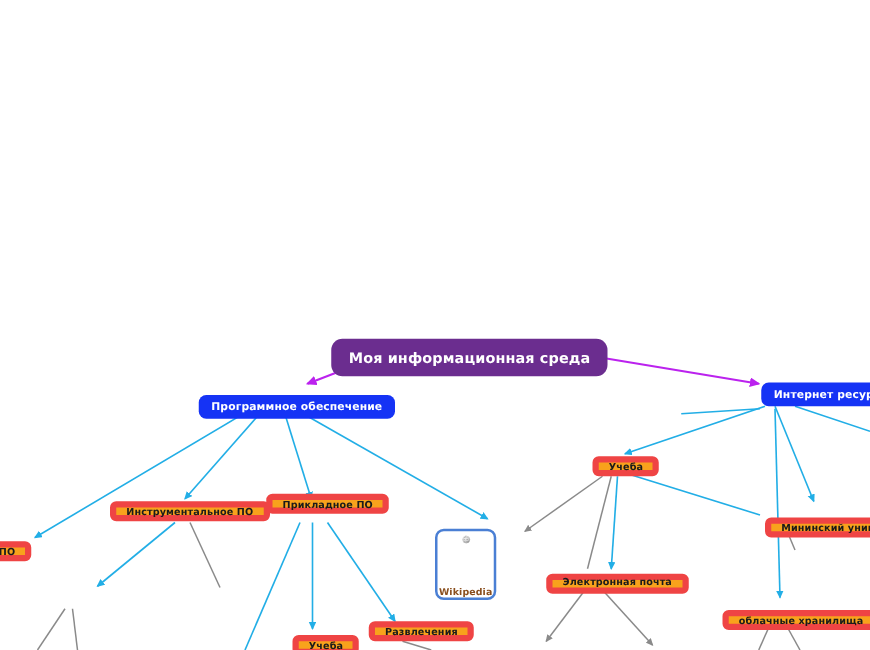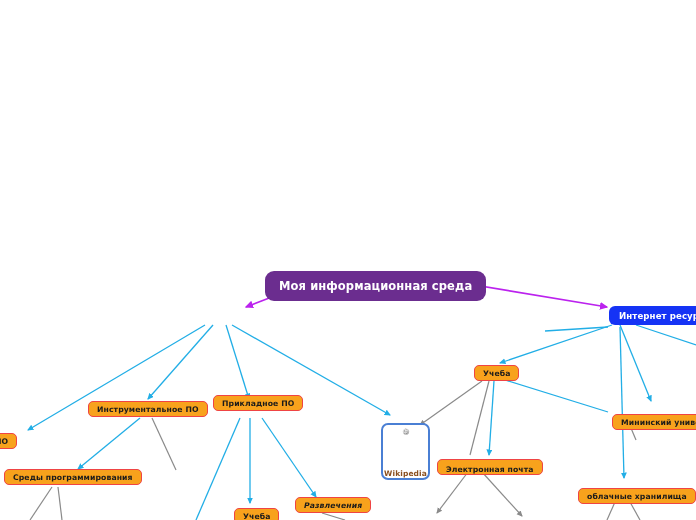--- a/index.html
+++ b/index.html
@@ -50,21 +50,21 @@
     background: #1533f5;
     color: #ffffff;
     border-radius: 6px;
     font-size: 8.6px;
     padding: 0 10px;
     height: 19px;
   }
   .node-l3 {
     background: #f8a21c;
     color: #1b1b1b;
-    border: 1px solid #ef4444;
+    border: 5px solid #ef4444;
     border-radius: 5px;
     font-size: 7.7px;
     padding: 0 8px;
     height: 16px;
   }
   .node-card {
     background: #ffffff;
     border: 2px solid #4a7fd4;
     border-radius: 7px;
     width: 49px;
@@ -166,66 +166,66 @@
     <g stroke="#8a8a8a" stroke-width="1.2" fill="none">
       <path d="M615,502 L607,520"></path>
       <path d="M630,502 L640,520"></path>
     </g>
   </svg>
 
   <div class="node node-root" style="left:265px; top:247px;margin-top:24px;">
     <span>Моя информационная среда</span>
   </div>
 
+  <div class="node node-l2" style="left:159px; top:316px;">
+    <span>Программное обеспечение</span>
+  </div>
 
   <div class="node node-l2" style="left:609px; top:306px;">
     <span>Интернет ресурсы</span>
   </div>
 
   <div class="node node-l3" style="left:-14px; top:433px;">
     <span>ПО</span>
   </div>
 
   <div class="node node-l3" style="left:88px; top:401px;">
     <span>Инструментальное ПО</span>
   </div>
 
   <div class="node node-l3" style="left:213px; top:395px;">
     <span>Прикладное ПО</span>
   </div>
 
-  <div class="node node-l3" style="left:4px; top:469px;">
-    <span>Среды программирования</span>
-  </div>
 
   <div class="node node-l3" style="left:234px; top:508px;">
     <span>Учеба</span>
   </div>
 
-  <div class="node node-l3" style="left:295px; top:497px;font-style:italic;">
+  <div class="node node-l3" style="left:295px; top:497px;">
     <span>Развлечения</span>
   </div>
 
   <div class="node node-l3" style="left:474px; top:365px;">
     <span>Учеба</span>
   </div>
 
   <div class="node node-l3" style="left:437px; top:459px;align-items:flex-end;">
     <span>Электронная почта</span>
   </div>
 
   <div class="node node-l3" style="left:612px; top:414px;">
     <span>Мининский универс</span>
   </div>
 
   <div class="node node-l3" style="left:578px; top:488px;">
     <span>облачные хранилища</span>
   </div>
 
-  <div class="node node-card" style="left:381px; top:423px;gap:32px;">
+  <div class="node node-card" style="left:348px; top:423px;gap:32px;">
     <svg class="wiki-globe" viewBox="0 0 100 100">
       <defs>
         <radialGradient id="wg" cx="36%" cy="30%" r="78%">
           <stop offset="0%" stop-color="#fbfbfb"></stop>
           <stop offset="60%" stop-color="#d8d8d8"></stop>
           <stop offset="100%" stop-color="#9a9a9a"></stop>
         </radialGradient>
       </defs>
       <circle cx="50" cy="52" r="42" fill="url(#wg)" stroke="#8d8d8d" stroke-width="1.2"></circle>
       <g stroke="#8f8f8f" stroke-width="1" fill="none" opacity="0.85">

